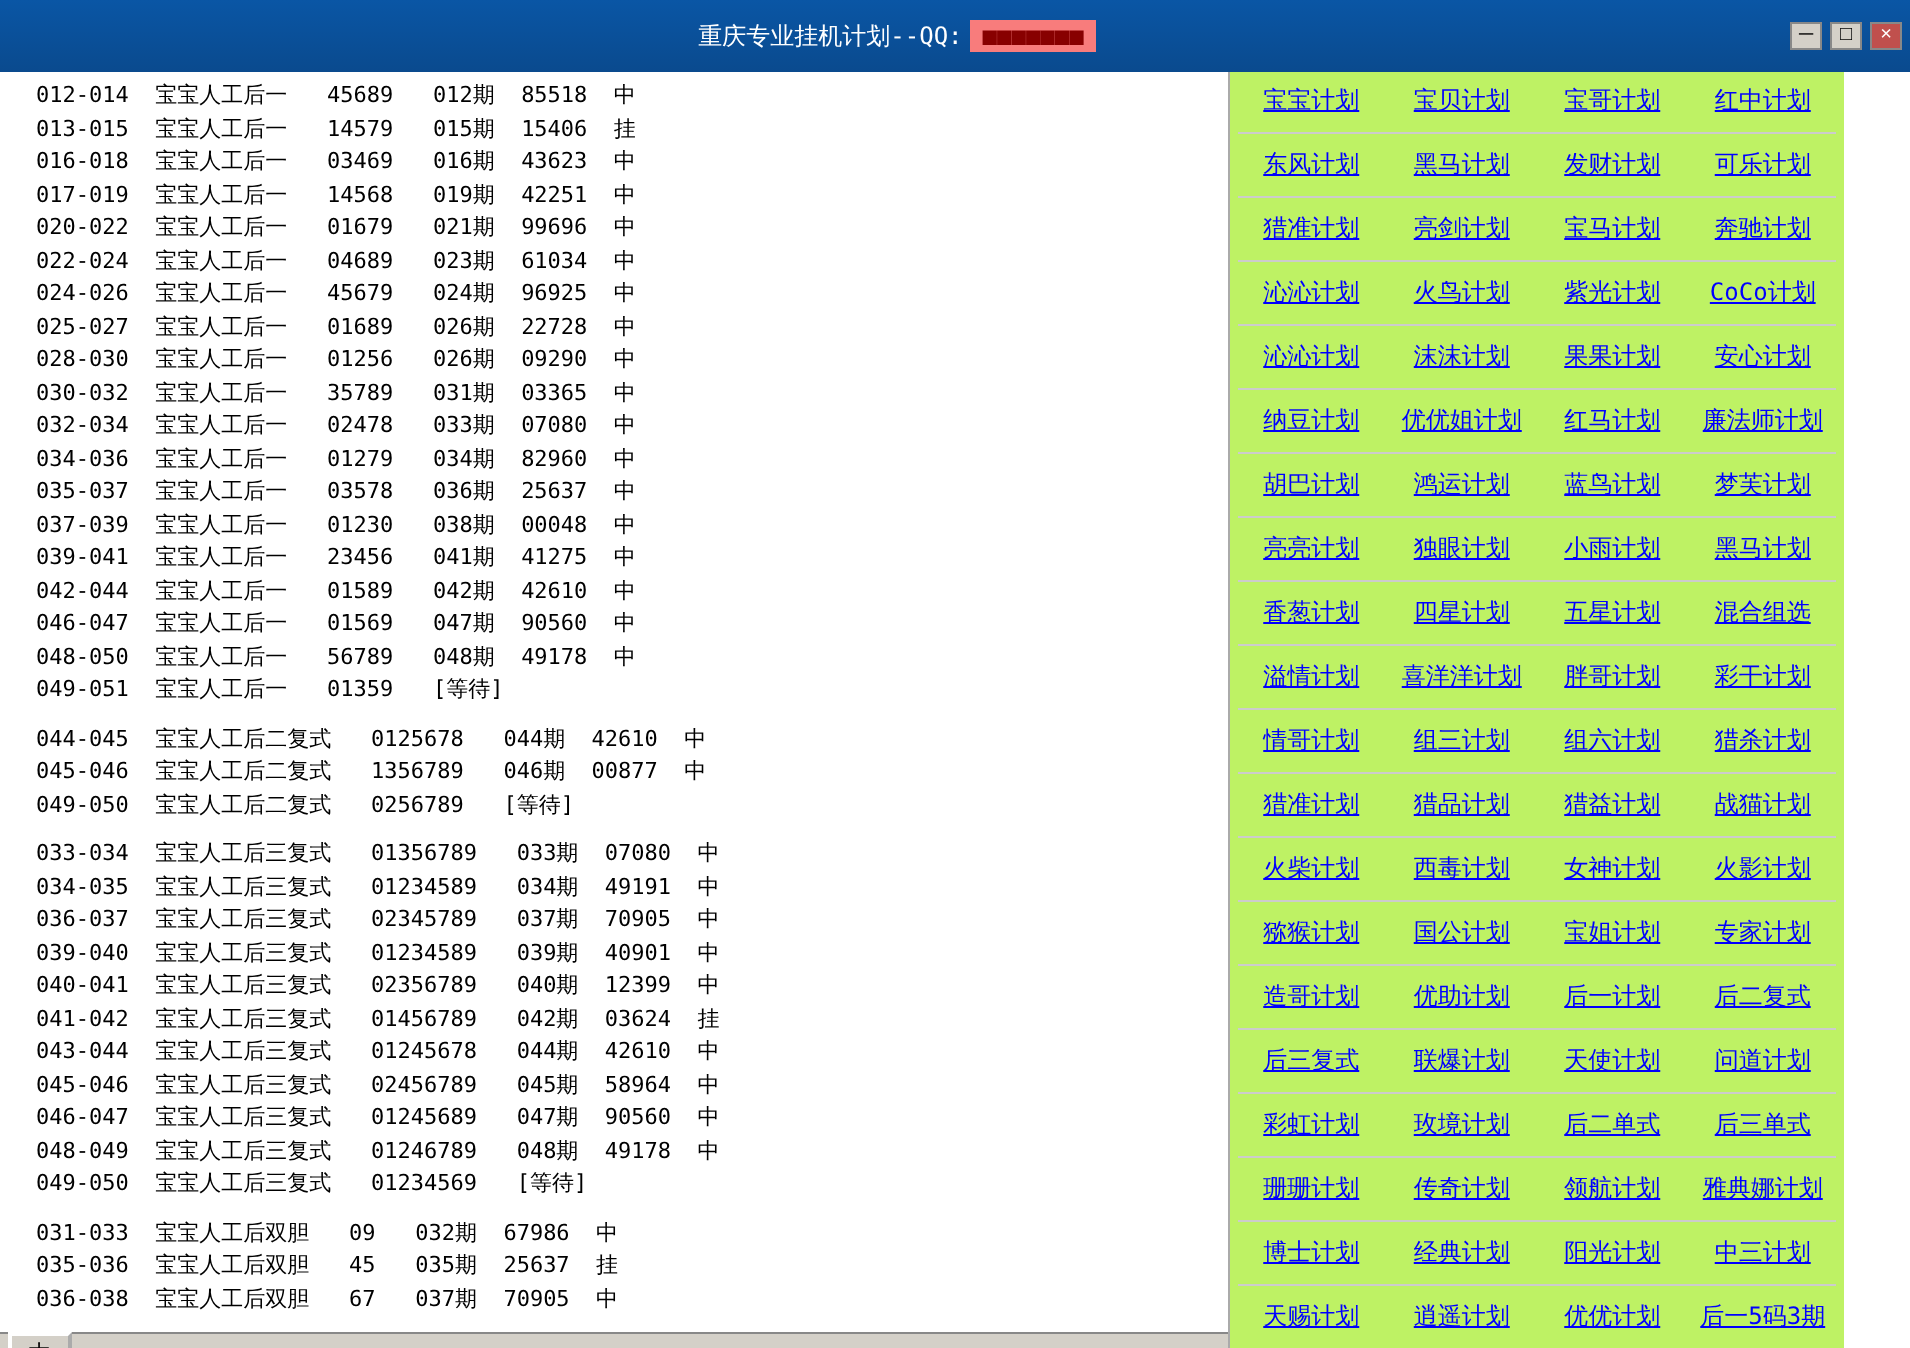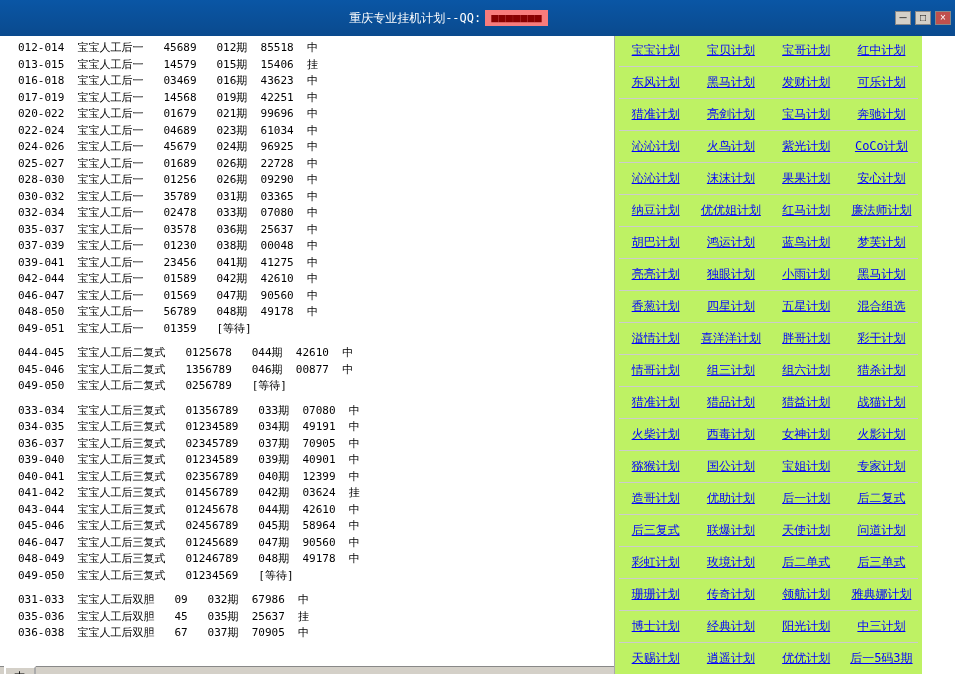--- a/index.html
+++ b/index.html
@@ -163,20 +163,21 @@
         <div class="data-line">013-015  宝宝人工后一   14579   015期  15406  挂</div>
         <div class="data-line">016-018  宝宝人工后一   03469   016期  43623  中</div>
         <div class="data-line">017-019  宝宝人工后一   14568   019期  42251  中</div>
         <div class="data-line">020-022  宝宝人工后一   01679   021期  99696  中</div>
         <div class="data-line">022-024  宝宝人工后一   04689   023期  61034  中</div>
         <div class="data-line">024-026  宝宝人工后一   45679   024期  96925  中</div>
         <div class="data-line">025-027  宝宝人工后一   01689   026期  22728  中</div>
         <div class="data-line">028-030  宝宝人工后一   01256   026期  09290  中</div>
         <div class="data-line">030-032  宝宝人工后一   35789   031期  03365  中</div>
         <div class="data-line">032-034  宝宝人工后一   02478   033期  07080  中</div>
+        <div class="data-line">034-036  宝宝人工后一   01279   034期  82960  中</div>
         <div class="data-line">035-037  宝宝人工后一   03578   036期  25637  中</div>
         <div class="data-line">037-039  宝宝人工后一   01230   038期  00048  中</div>
         <div class="data-line">039-041  宝宝人工后一   23456   041期  41275  中</div>
         <div class="data-line">042-044  宝宝人工后一   01589   042期  42610  中</div>
         <div class="data-line">046-047  宝宝人工后一   01569   047期  90560  中</div>
         <div class="data-line">048-050  宝宝人工后一   56789   048期  49178  中</div>
         <div class="data-line">049-051  宝宝人工后一   01359   [等待]</div>
         <div class="section-gap"></div>
         <div class="data-line">044-045  宝宝人工后二复式   0125678   044期  42610  中</div>
         <div class="data-line">045-046  宝宝人工后二复式   1356789   046期  00877  中</div>

